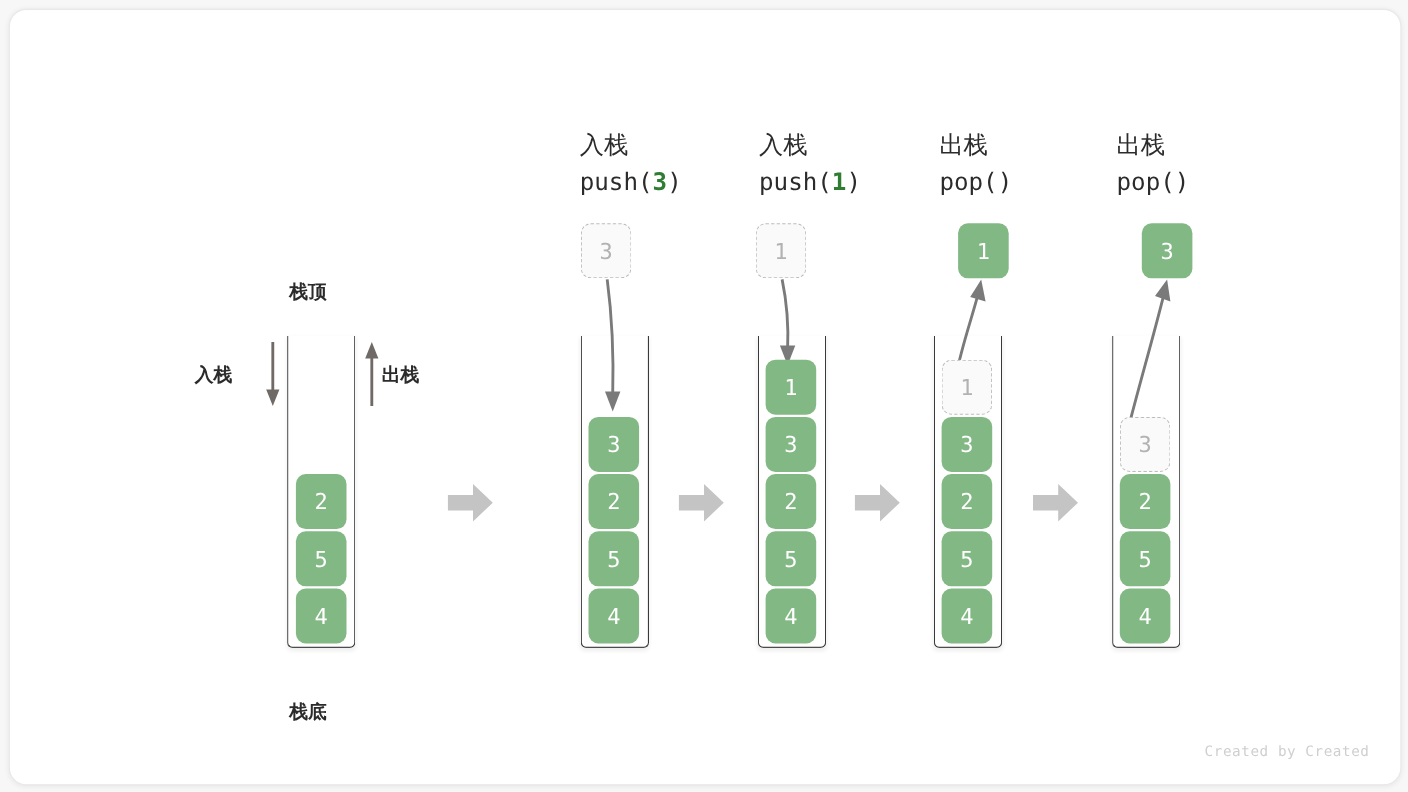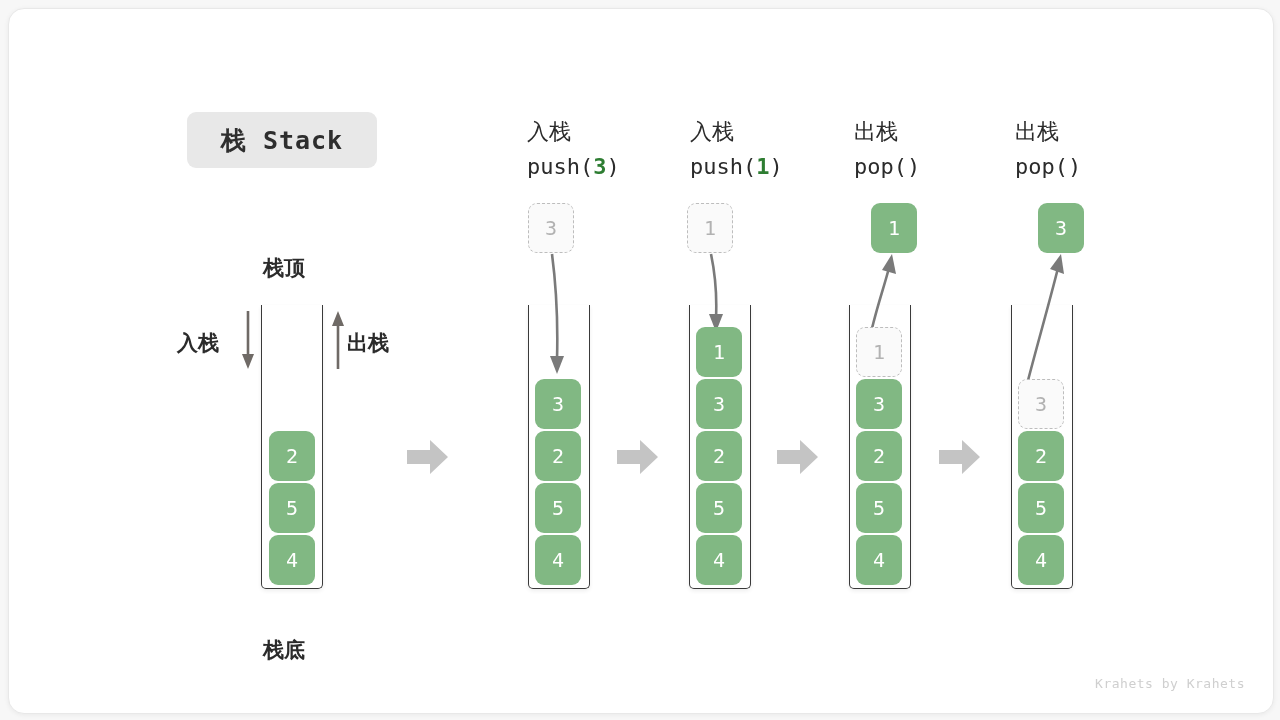--- a/index.html
+++ b/index.html
@@ -43,21 +43,21 @@
     font-weight: bold;
     color: #2e2e2e;
     letter-spacing: 1px;
   }
 
   
   .cn-label {
     position: absolute;
     font-family: "Liberation Sans", sans-serif;
     font-weight: bold;
-    font-size: 21px;
+    font-size: 17px;
     color: #2b2b2b;
     white-space: nowrap;
     text-align: center;
   }
   #label-top   { left: 254px; top: 245px; }
   #label-bottom{ left: 254px; top: 627px; }
   #label-push  { left: 168px; top: 320px; }
   #label-pop   { left: 338px; top: 320px; }
 
   
@@ -137,21 +137,20 @@
     font-size: 13px;
     color: #cfcfcf;
     letter-spacing: 0.5px;
   }
 </style>
 </head>
 <body>
 
 <div id="canvas">
 
-  <div id="title-badge">栈 Stack</div>
 
   <div class="cn-label" id="label-top">栈顶</div>
   <div class="cn-label" id="label-bottom">栈底</div>
   <div class="cn-label" id="label-push">入栈</div>
   <div class="cn-label" id="label-pop">出栈</div>
 
   <svg class="v-arrow" style="left:228px; top:300px;" width="22" height="62" viewBox="0 0 22 62">
     <line x1="11" y1="2" x2="11" y2="48" stroke="#6f6a66" stroke-width="2.6"></line>
     <polygon points="11,60 5,45 17,45" fill="#6f6a66"></polygon>
   </svg>
@@ -259,15 +258,15 @@
   </svg>
 
   <div class="stack-col">
     <div class="container-wall" style="left:1002px; top:296px;"></div>
     <div class="cell ghost" style="left:1009px; top:370px;">3</div>
     <div class="cell solid" style="left:1009px; top:422px;">2</div>
     <div class="cell solid" style="left:1009px; top:474px;">5</div>
     <div class="cell solid" style="left:1009px; top:526px;">4</div>
   </div>
 
-  <div id="credit">Krahets by Krahets</div>
+  <div id="credit">Created by Created</div>
 
 </div>
 
 </body></html>

